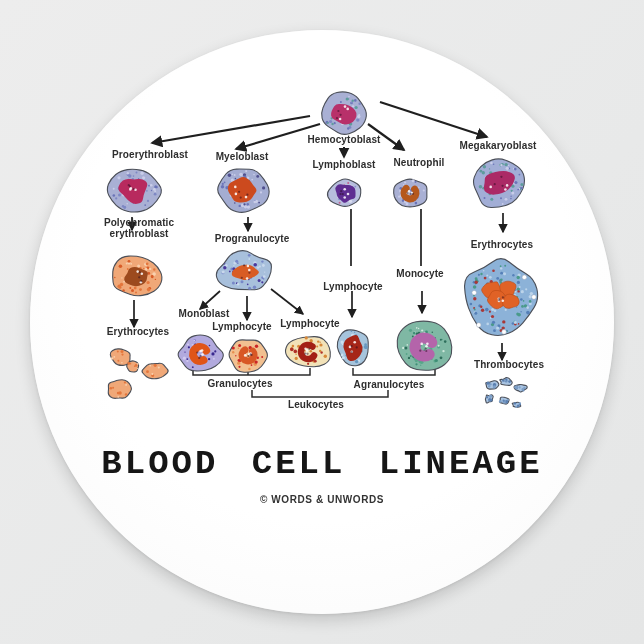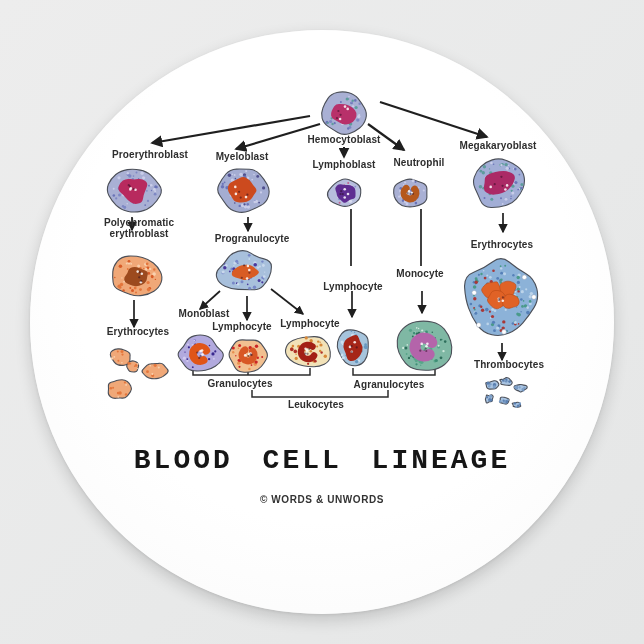--- a/index.html
+++ b/index.html
@@ -35,21 +35,21 @@
   #lbl-eosinophil{left:242px;top:322px}
   #lbl-neutrophil{left:310px;top:319px}
   #lbl-erythrocytes{left:138px;top:327px}
   #lbl-thrombocytes{left:509px;top:360px}
   #lbl-granulocytes{left:240px;top:379px}
   #lbl-agranulocytes{left:389px;top:380px}
   #lbl-leukocytes{left:316px;top:400px}
   .title{
     position:absolute;left:322px;top:445px;transform:translateX(-50%);
     font-family:"Liberation Mono","DejaVu Sans Mono",monospace;
-    font-weight:700;font-size:28px;letter-spacing:3px;word-spacing:10px;
+    font-weight:700;font-size:34px;letter-spacing:3px;word-spacing:10px;
     color:#161616;white-space:nowrap;
   }
   .copyright{
     position:absolute;left:322px;top:494px;transform:translateX(-50%);
     font:700 10px "Liberation Sans",sans-serif;letter-spacing:0.6px;color:#333;
     white-space:nowrap;
   }
 </style>
 </head>
 <body>

